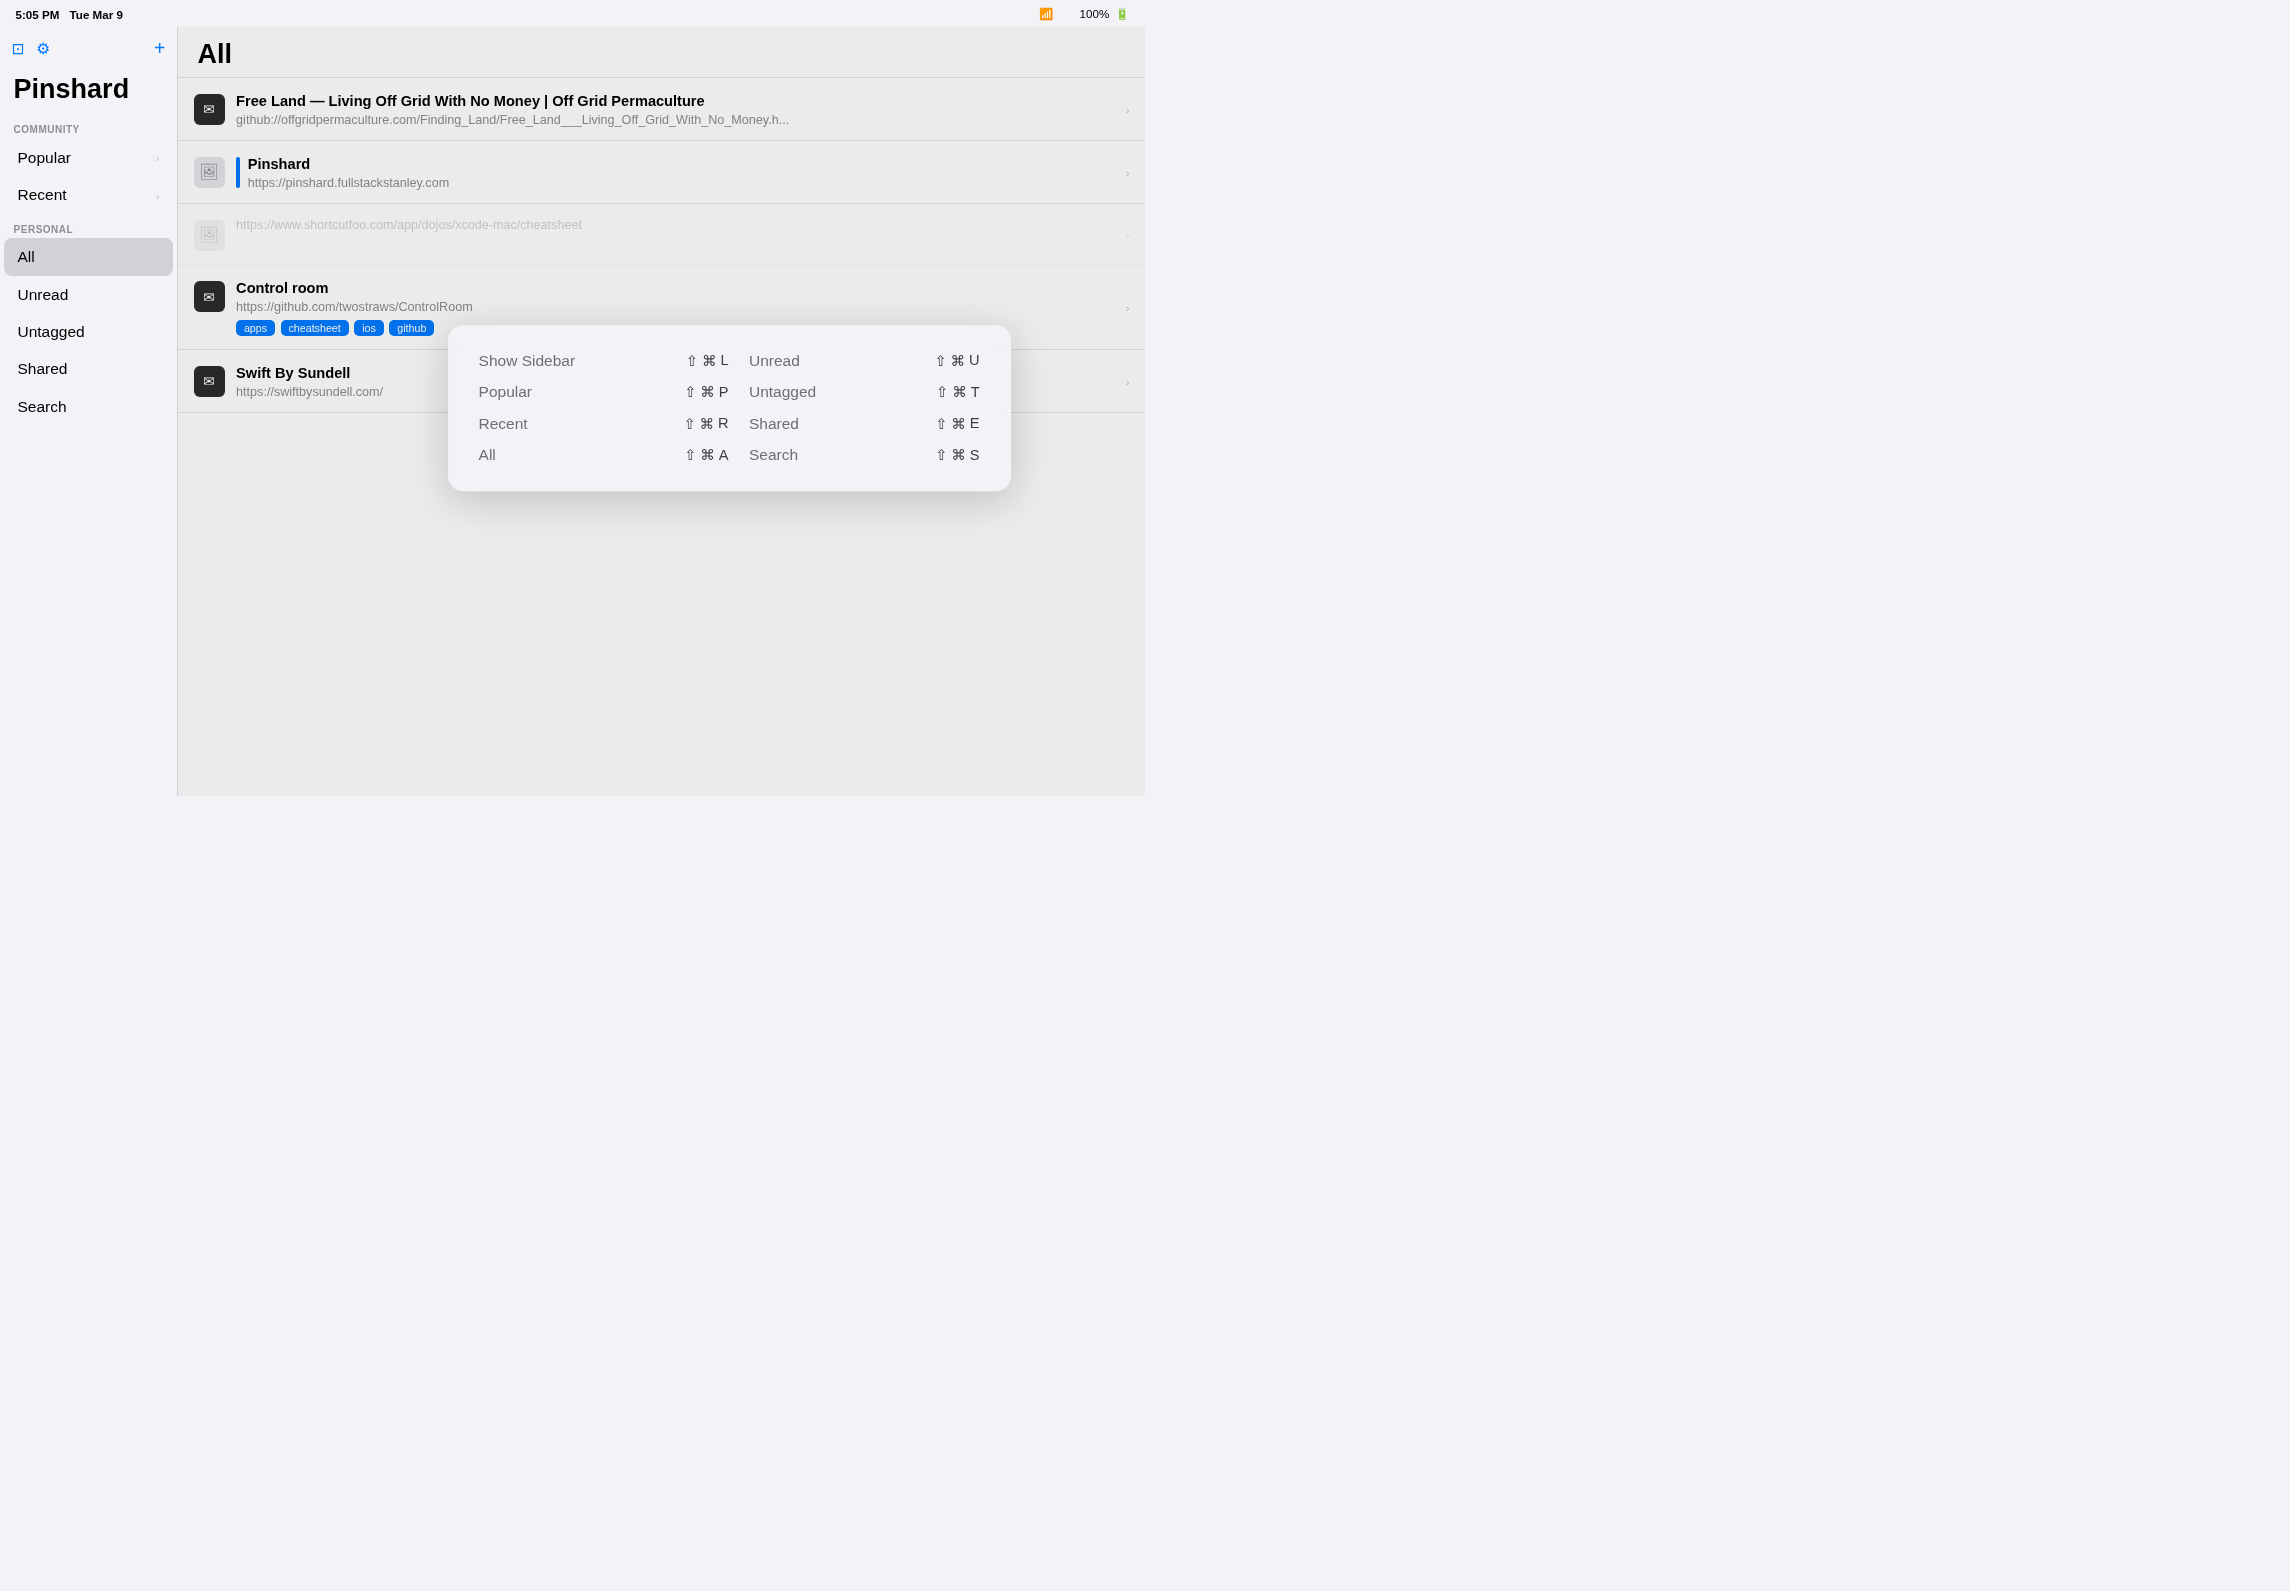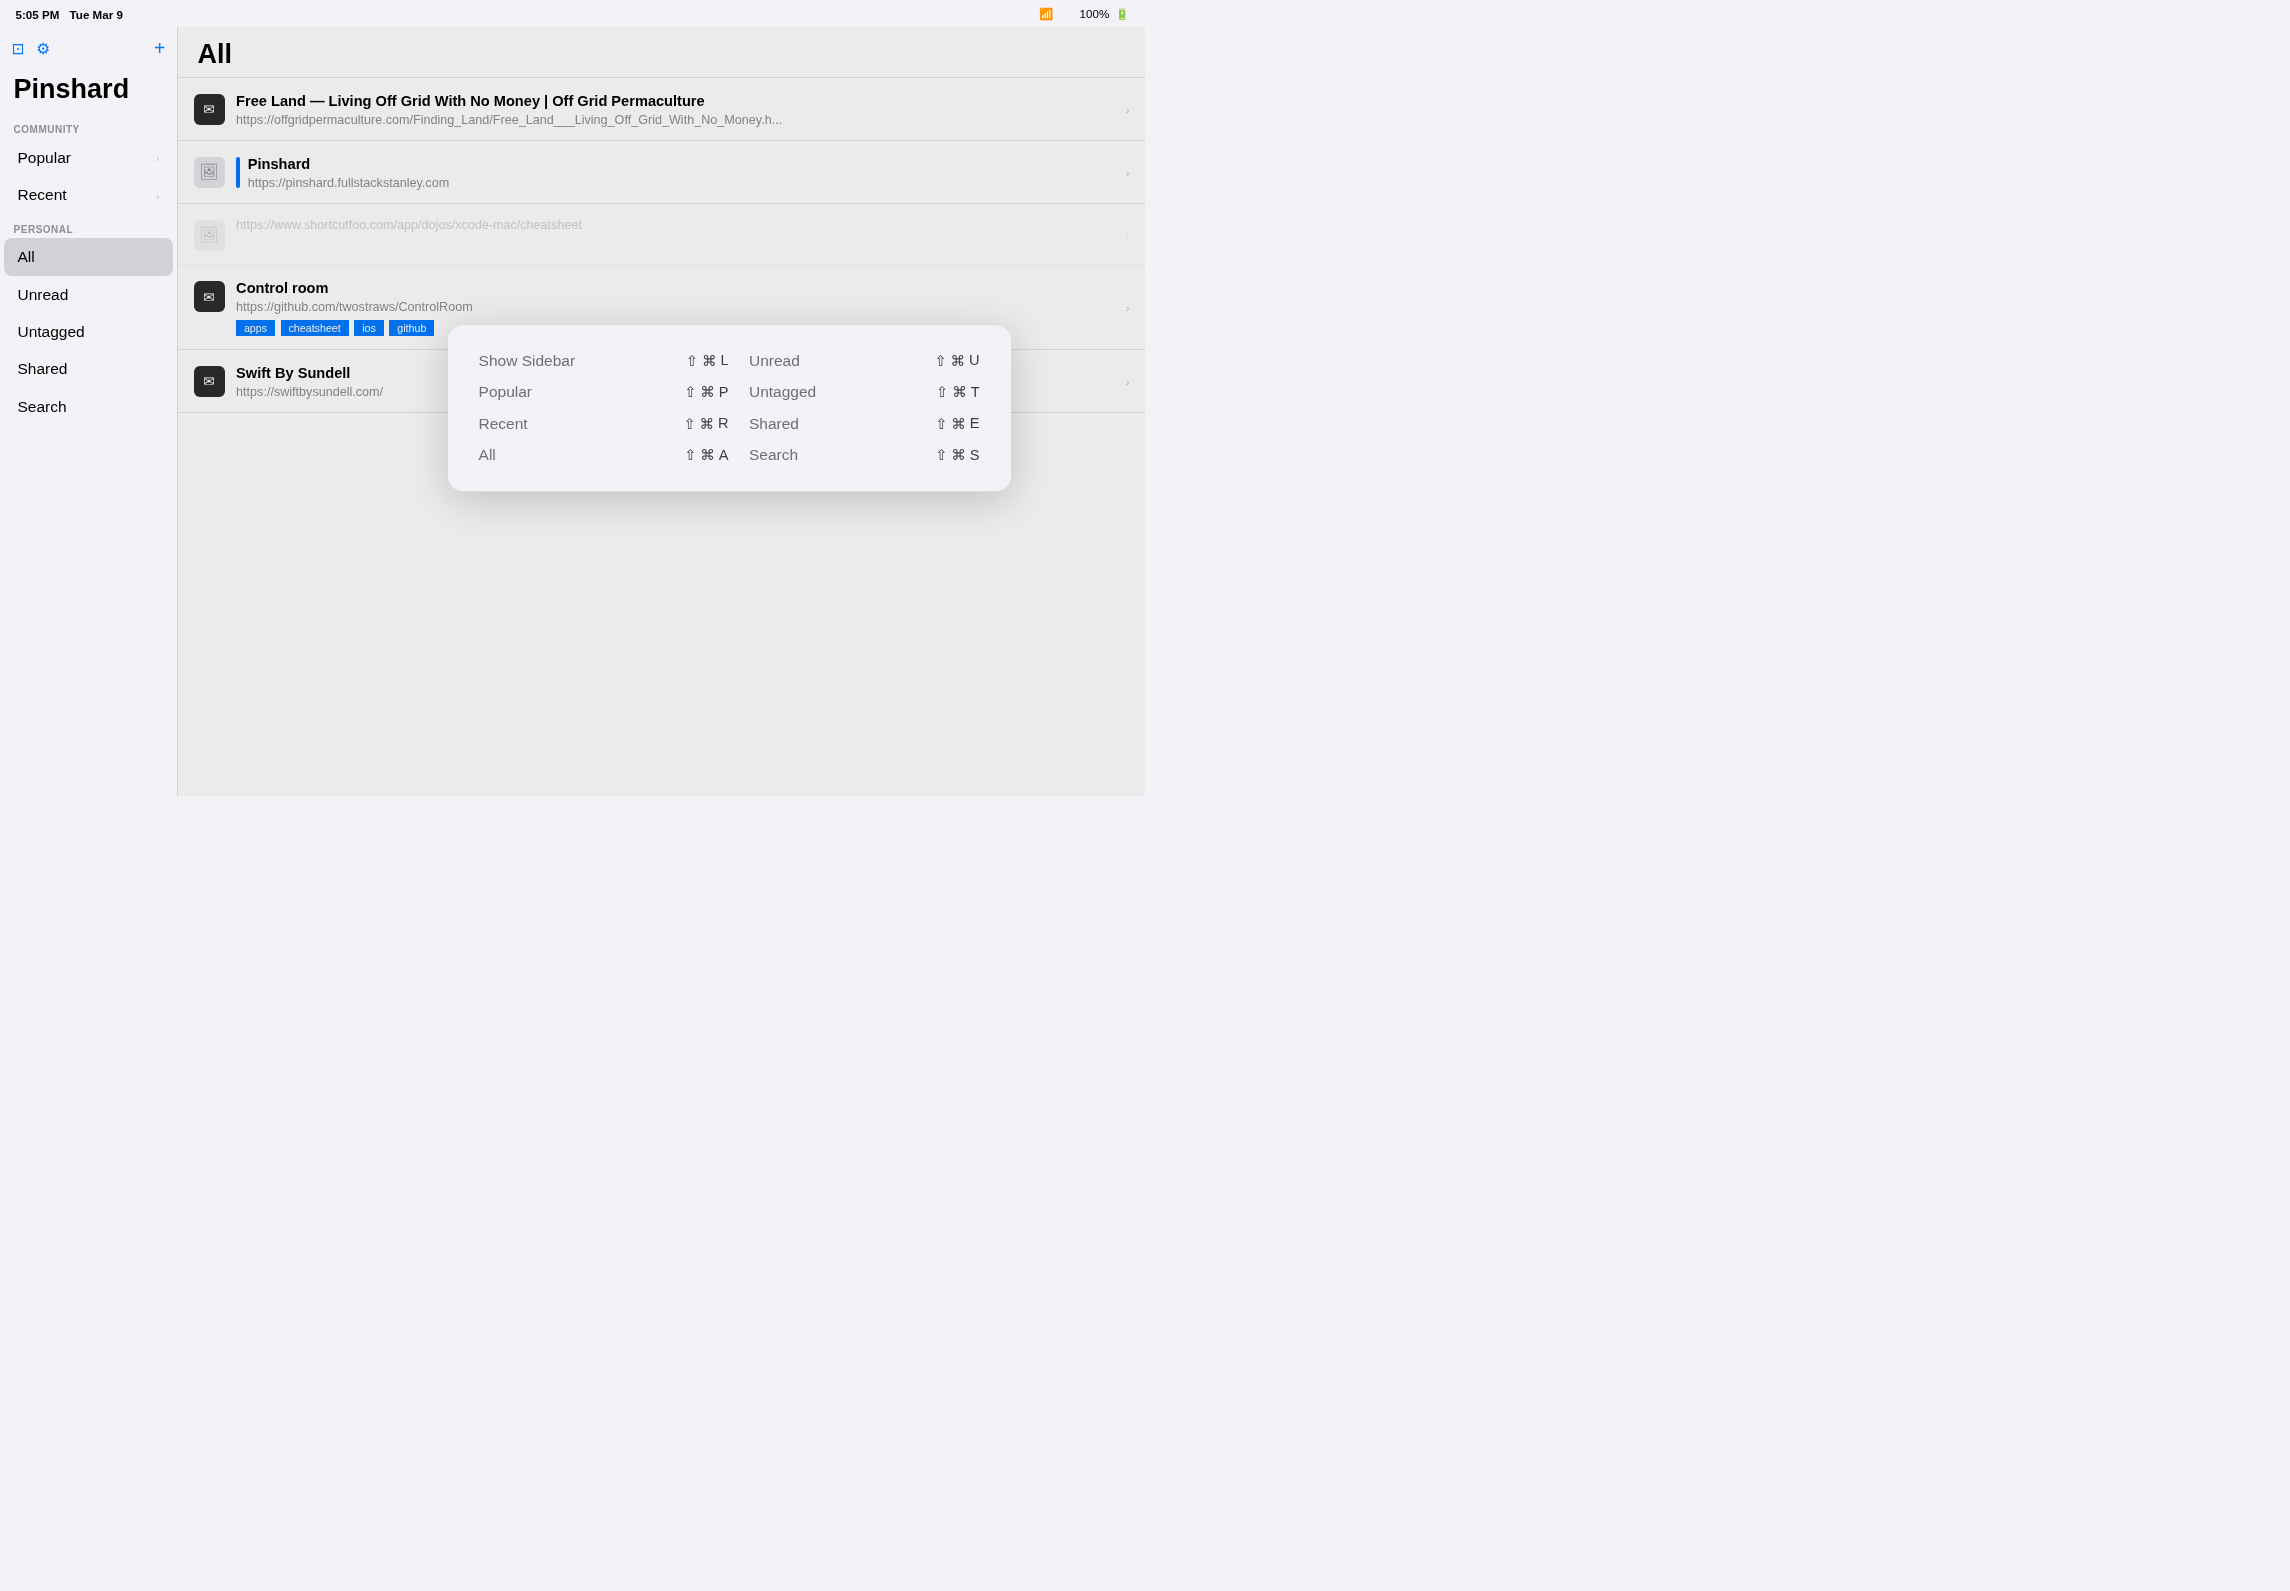--- a/index.html
+++ b/index.html
@@ -189,21 +189,21 @@
       display: flex;
       gap: 5.8px;
       margin-top: 5.8px;
       flex-wrap: wrap;
     }
     .tag {
       background: #007aff;
       color: #fff;
       font-size: 10.7px;
       padding: 1.9px 7.8px;
-      border-radius: 0;
+      border-radius: 5px;
       font-weight: 500;
     }
     .blue-bar {
       width: 3.9px;
       height: 31px;
       background: #007aff;
       border-radius: 1.9px;
       margin-right: 7.8px;
       margin-top: 1.9px;
       flex-shrink: 0;
@@ -329,21 +329,21 @@
     <div class="content-header">
       <span class="content-title">All</span>
     </div>
 
     <div class="pin-list">
 
       <div class="pin-item">
         <div class="pin-icon dark">✉</div>
         <div class="pin-content">
           <div class="pin-title">Free Land — Living Off Grid With No Money | Off Grid Permaculture</div>
-          <div class="pin-url">https://offgridpermaculture.com/Finding_Land/Free_Land___Living_Off_Grid_With_No_Money.h...</div>
+          <div class="pin-url">github://offgridpermaculture.com/Finding_Land/Free_Land___Living_Off_Grid_With_No_Money.h...</div>
         </div>
         <span class="pin-chevron">›</span>
       </div>
 
       <div class="pin-item">
         <div class="pin-icon" style="background:#e5e5ea; color:#8e8e93; font-size:15.5px;">🖼</div>
         <div class="blue-bar"></div>
         <div class="pin-content">
           <div class="pin-title">Pinshard</div>
           <div class="pin-url">https://pinshard.fullstackstanley.com</div>

